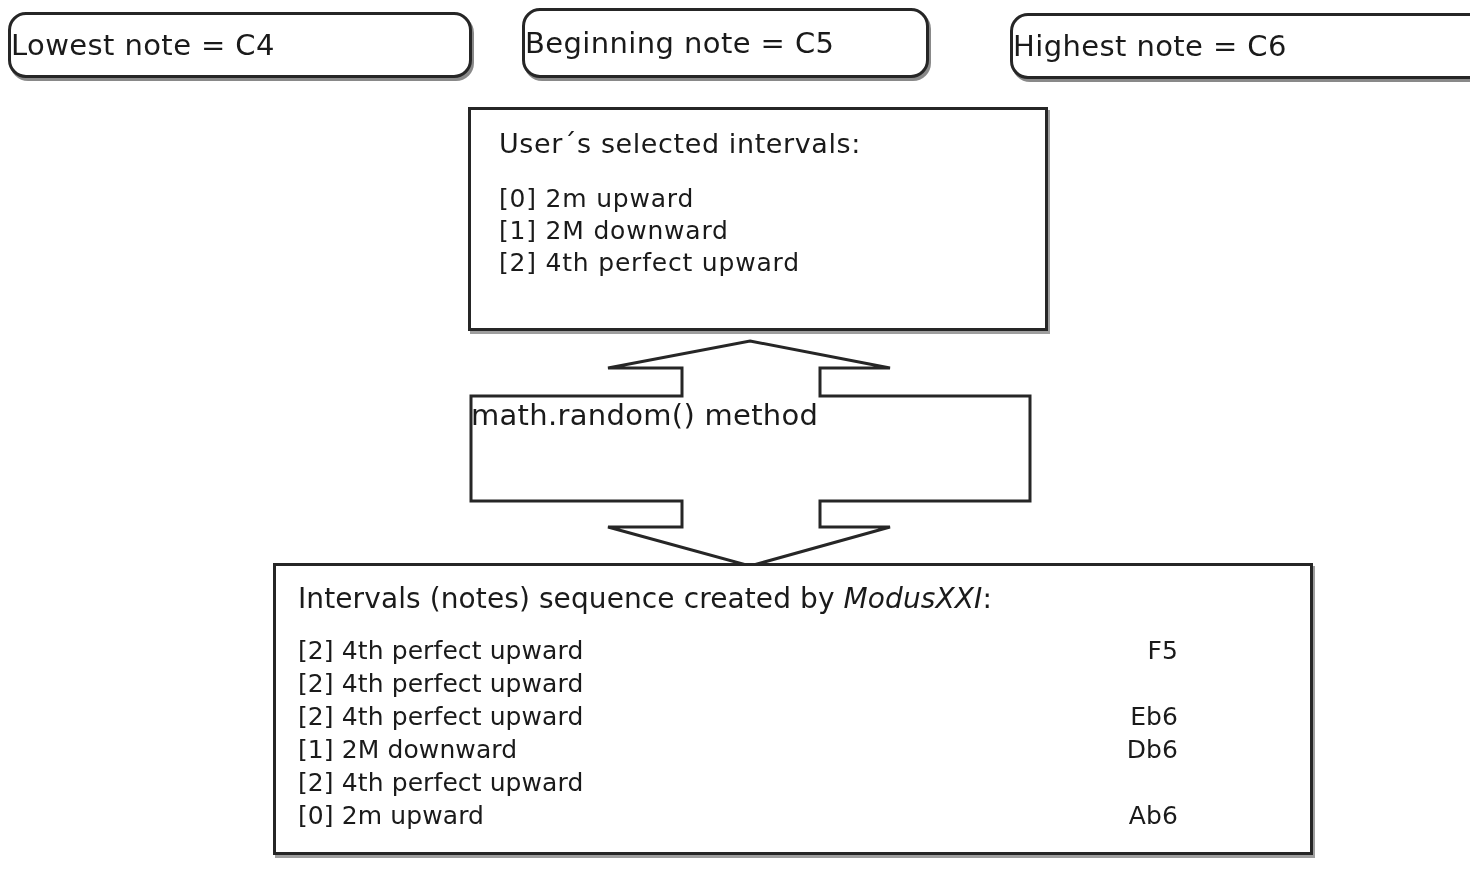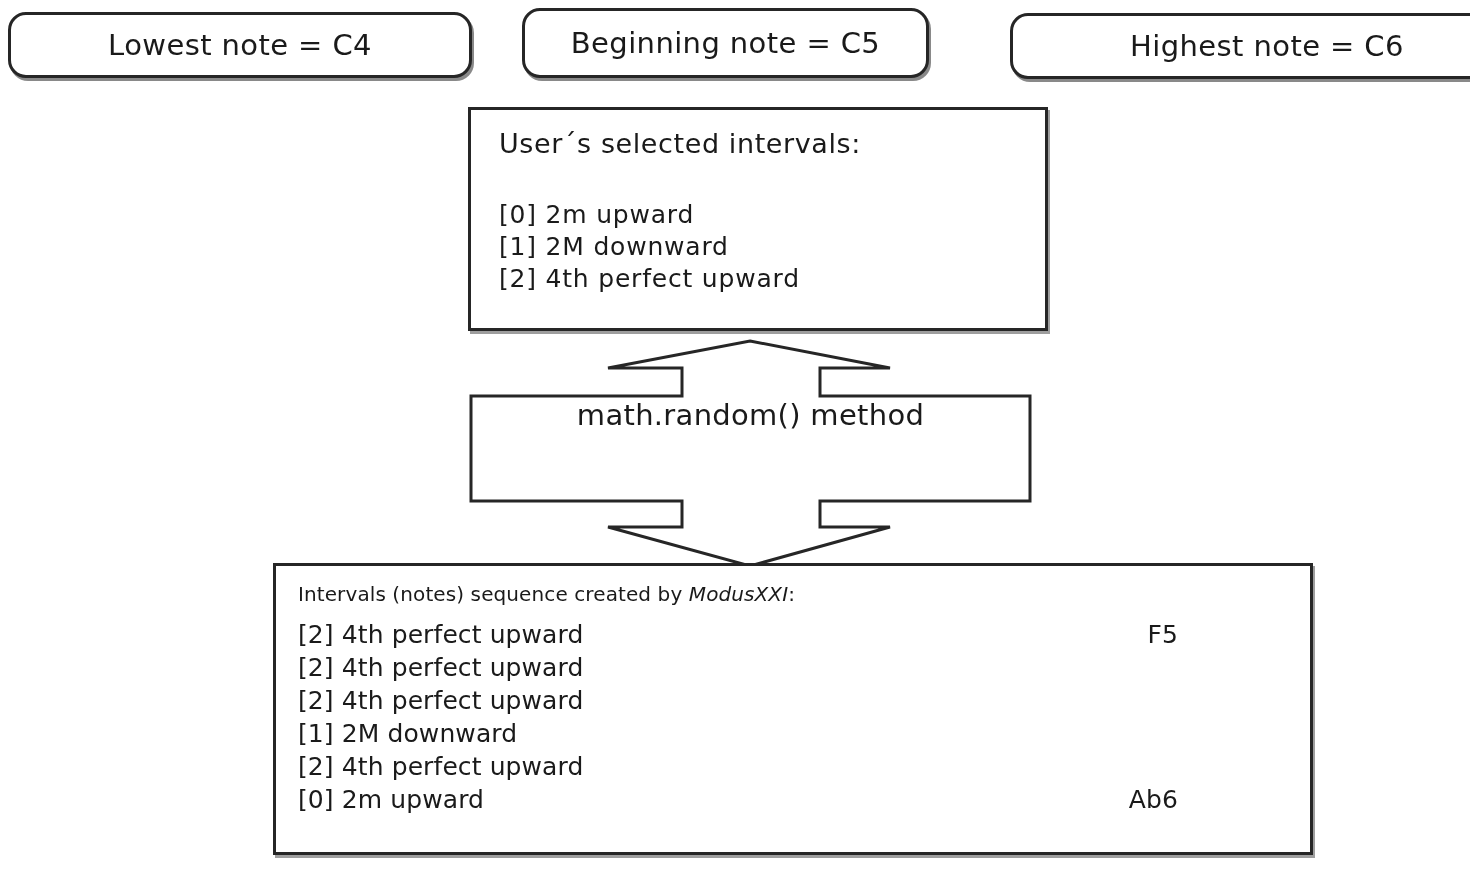--- a/index.html
+++ b/index.html
@@ -18,21 +18,21 @@
 
   
   .note-box {
     position: absolute;
     box-sizing: border-box;
     background: #ffffff;
     border: 3px solid #262626;
     border-radius: 18px;
     display: flex;
     align-items: center;
-    justify-content: center;
+    justify-content: flex-start;
     box-shadow: 2px 3px 0 0 rgba(40,40,40,0.55);
   }
   .note-box .note-text {
     font-size: 29px;
     letter-spacing: 0.4px;
     white-space: nowrap;
     color: #1a1a1a;
   }
 
   #note-box-lowest    { left: 8px;    top: 12px;  width: 464px; height: 66px; }
@@ -51,21 +51,21 @@
   #selected-intervals-panel {
     left: 468px;
     top: 107px;
     width: 580px;
     height: 224px;
     padding: 18px 0 0 28px;
   }
   #selected-intervals-panel .panel-title {
     font-size: 27px;
     letter-spacing: 0.6px;
-    margin-bottom: 40px;
+    margin-bottom: 24px;
     white-space: nowrap;
   }
   #selected-intervals-panel .interval-line {
     font-size: 25px;
     letter-spacing: 0.8px;
     line-height: 32px;
     white-space: nowrap;
   }
 
   
@@ -75,39 +75,39 @@
     top: 0;
     width: 1470px;
     height: 876px;
     pointer-events: none;
   }
   #random-method-label {
     position: absolute;
     left: 471px;
     top: 398px;
     width: 559px;
-    text-align: center;
+    text-align: left;
     font-size: 29px;
     letter-spacing: 0.3px;
     white-space: nowrap;
   }
 
   
   #results-panel {
     left: 273px;
     top: 563px;
     width: 1040px;
     height: 292px;
     padding: 16px 0 0 22px;
   }
   #results-panel .panel-title {
-    font-size: 20px;
+    font-size: 28px;
     letter-spacing: 0.1px;
     white-space: nowrap;
-    margin-bottom: 12px;
+    margin-bottom: 19px;
   }
   #results-panel .panel-title em {
     font-style: italic;
   }
   .result-row {
     display: flex;
     line-height: 33px;
     font-size: 25px;
     letter-spacing: 0.1px;
     white-space: nowrap;
@@ -149,23 +149,25 @@
 
   <div class="result-row">
     <span class="result-interval">[2] 4th perfect upward</span>
     <span class="result-note">F5</span>
   </div>
   <div class="result-row">
     <span class="result-interval">[2] 4th perfect upward</span>
   </div>
   <div class="result-row">
     <span class="result-interval">[2] 4th perfect upward</span>
+    <span class="result-note">Eb6</span>
   </div>
   <div class="result-row">
     <span class="result-interval">[1] 2M downward</span>
+    <span class="result-note">Db6</span>
   </div>
   <div class="result-row">
     <span class="result-interval">[2] 4th perfect upward</span>
   </div>
   <div class="result-row">
     <span class="result-interval">[0] 2m upward</span>
     <span class="result-note">Ab6</span>
   </div>
 </div>
 

